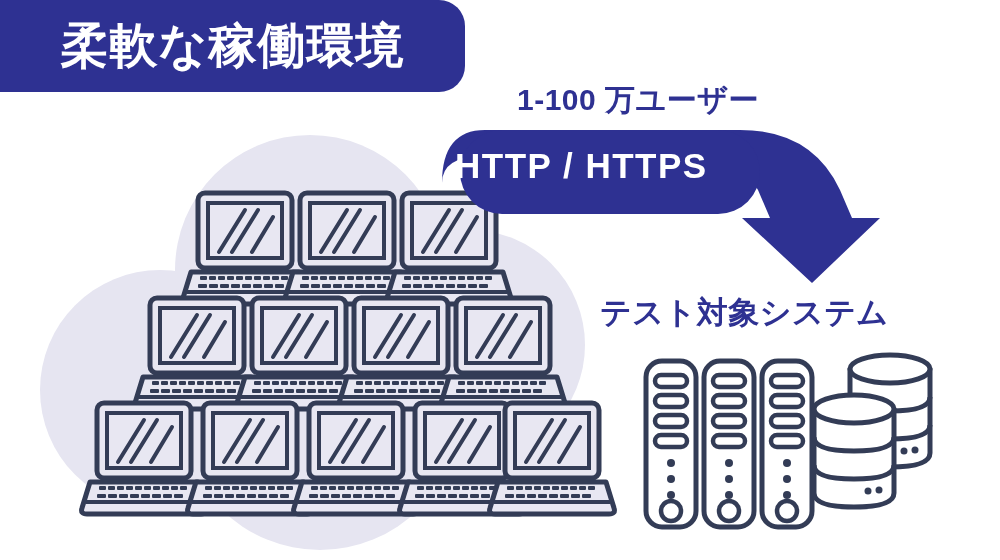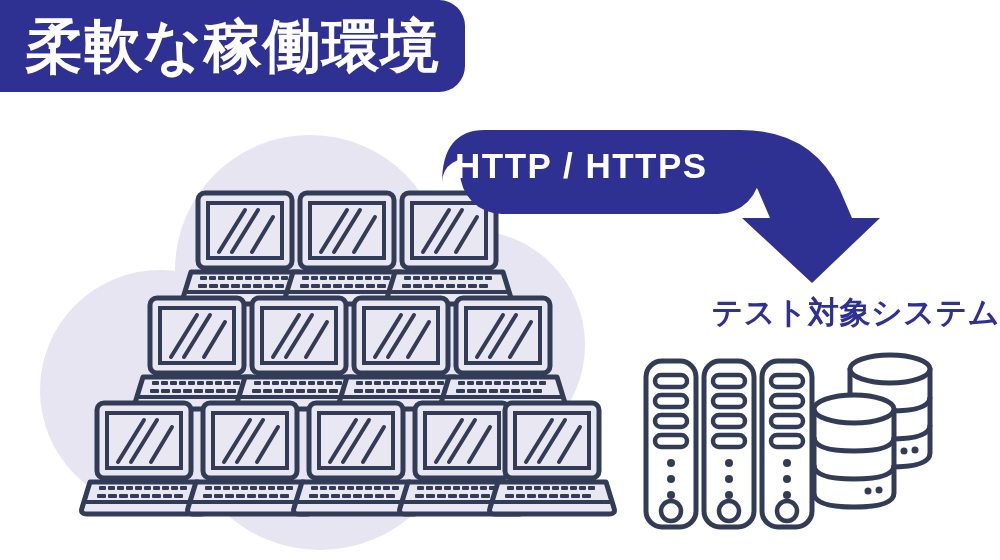--- a/index.html
+++ b/index.html
@@ -27,21 +27,21 @@
     background: #2e3192;
     border-radius: 0 26px 26px 0;
     display: flex;
     align-items: center;
     justify-content: center;
     box-sizing: border-box;
     padding-left: 20px;
   }
   #title-text {
     color: #ffffff;
-    font-size: 58px;
+    font-size: 48px;
     font-weight: bold;
     letter-spacing: 1px;
     line-height: 1;
     white-space: nowrap;
   }
   
   #users-caption {
     position: absolute;
     left: 478px;
     top: 80px;
@@ -73,21 +73,21 @@
     letter-spacing: 1.5px;
     white-space: nowrap;
     pointer-events: none;
   }
   
   #system-label {
     position: absolute;
     left: 600px;
     top: 292px;
     width: 400px;
-    text-align: right;
+    text-align: left;
     color: #2e3192;
     font-size: 31px;
     font-weight: bold;
     letter-spacing: 0.5px;
     white-space: nowrap;
   }
   
   #cloud-cluster {
     position: absolute;
     left: 20px;
@@ -233,18 +233,19 @@
              L 45 86
              Q 2 86 2 55
              Q 2 2 45 2 Z" fill="#2e3192"></path>
     <rect x="20" y="2" width="300" height="84" rx="42" ry="42" fill="#2e3192"></rect>
   </svg>
 
   <div id="title-banner">
     <span id="title-text">柔軟な稼働環境</span>
   </div>
 
+  <div id="users-caption">1-100 万ユーザー</div>
 
   <div id="protocol-label">HTTP / HTTPS</div>
 
   <div id="system-label">テスト対象システム</div>
 
 </div>
 
 </body></html>

